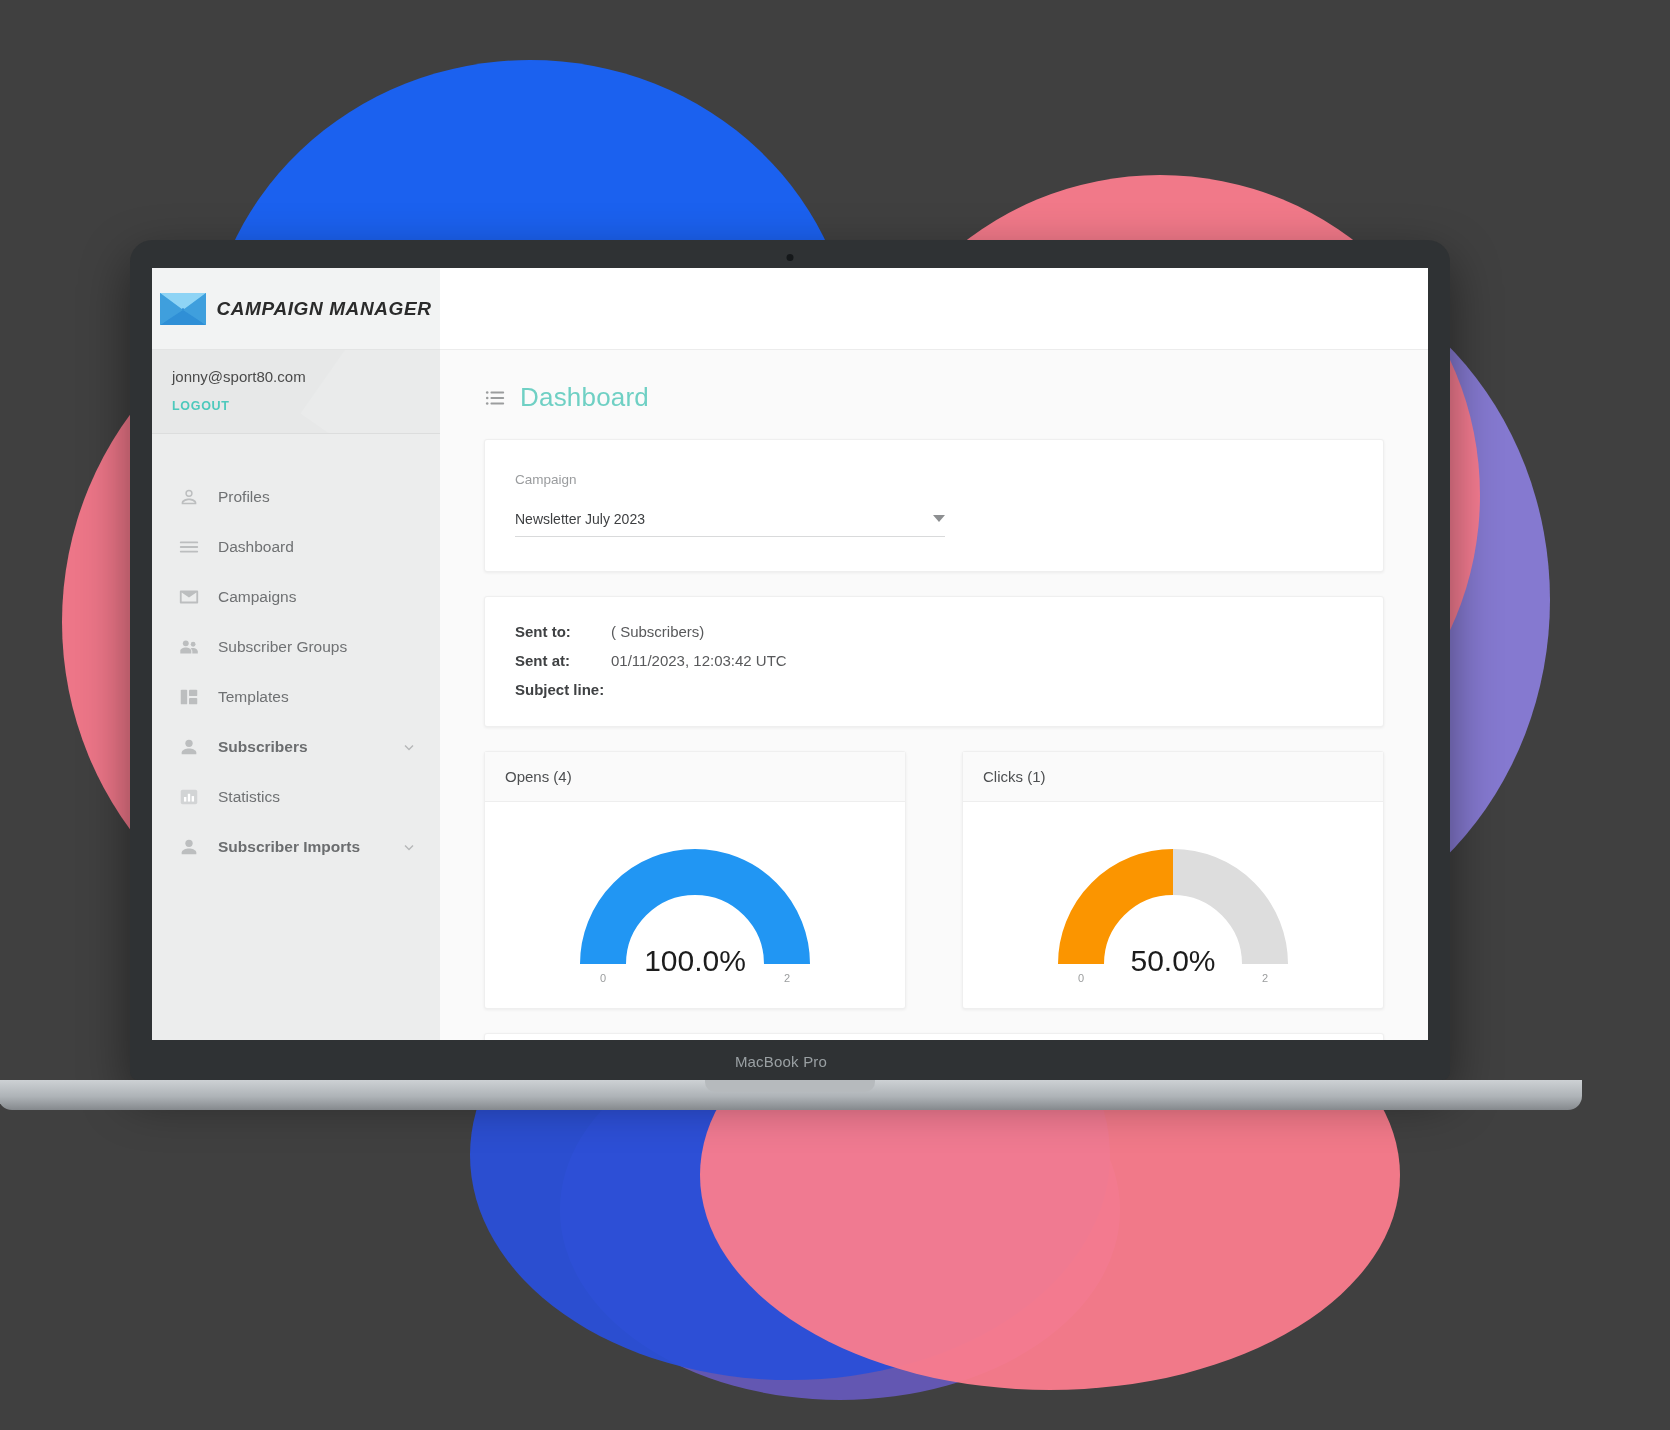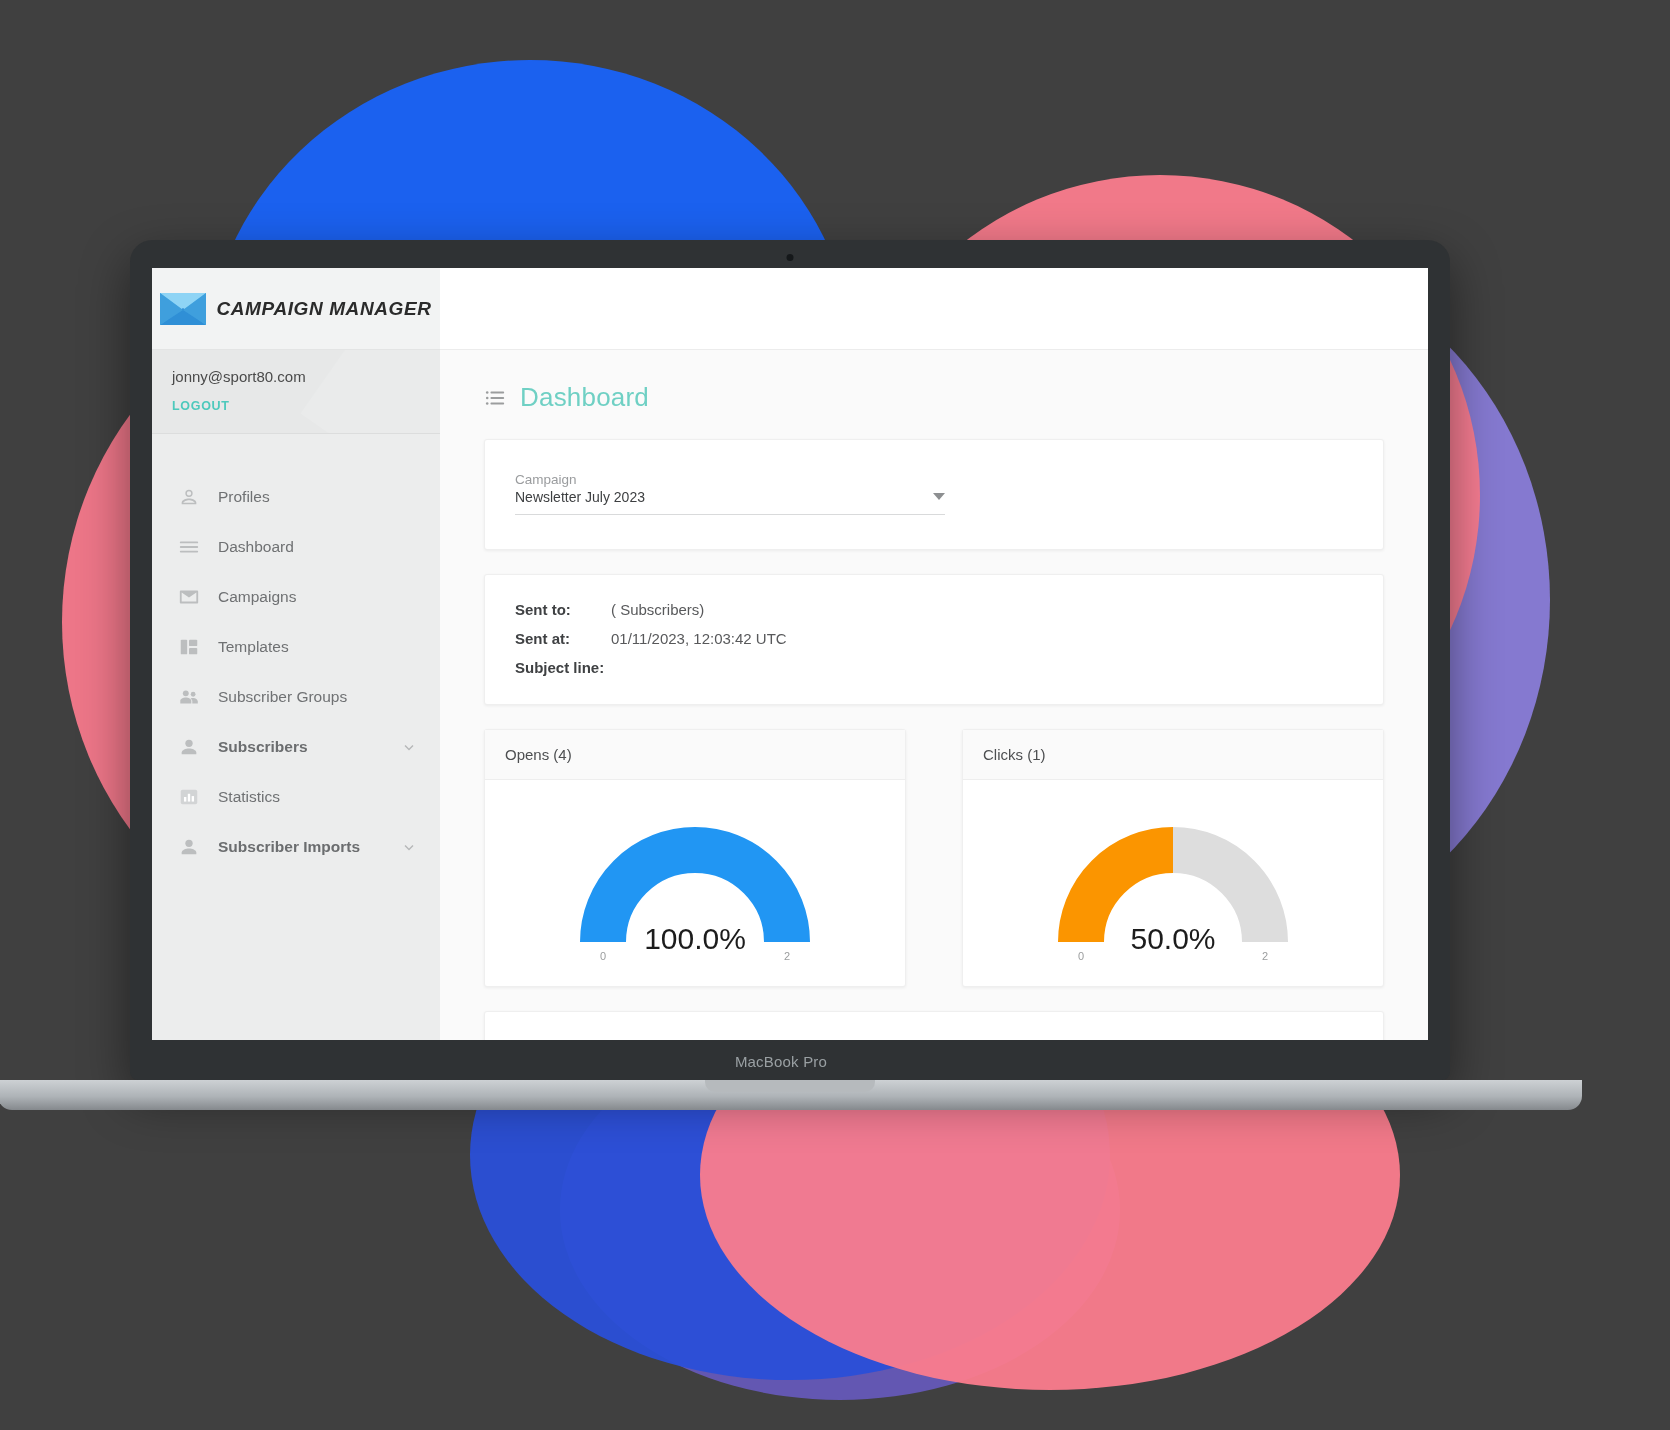--- a/index.html
+++ b/index.html
@@ -122,21 +122,21 @@
   }
   .page-title .ttl { color:#6fd0c4; font-size:26px; letter-spacing:.2px; }
   .title-ico svg { width:22px; height:22px; fill:#9b9d9e; display:block; }
 
   .card {
     background:#fff; border:1px solid #efefef; border-radius:3px;
     box-shadow: 0 1px 3px rgba(0,0,0,.06);
     margin-bottom:24px;
   }
   .card-campaign { padding: 32px 30px 34px 30px; }
-  .field-label { font-size:13.5px; color:#9a9c9e; margin-bottom:2px; }
+  .field-label { font-size:13.5px; color:#9a9c9e; margin-bottom:24px; }
   .select-row {
     display:flex; align-items:flex-end; justify-content:space-between;
     border-bottom:1px solid #d9dadb; padding-bottom:9px; max-width:430px;
   }
   .select-value { font-size:14px; color:#3d3f41; }
   .caret { width:0;height:0;border-left:6px solid transparent;border-right:6px solid transparent;border-top:7px solid #8d8f91; margin-bottom:5px;}
 
   .card-meta { padding: 26px 30px 28px 30px; }
   .meta-row { display:flex; font-size:15px; margin-bottom:12px; }
   .meta-row:last-child { margin-bottom:0; }
@@ -227,36 +227,36 @@
                 <span class="nav-ico">
                   <svg viewBox="0 0 24 24">
                     <path d="M3 5h18a1 1 0 0 1 1 1v12a1 1 0 0 1-1 1H3a1 1 0 0 1-1-1V6a1 1 0 0 1 1-1zm1 2.2V17h16V7.2l-8 5.3-8-5.3z"></path>
                   </svg>
                 </span>
                 <span class="label">Campaigns</span>
               </div>
               <div class="nav-item">
                 <span class="nav-ico">
                   <svg viewBox="0 0 24 24">
+                    <circle cx="8.5" cy="8" r="3.2"></circle>
+                    <circle cx="16.5" cy="9" r="2.6"></circle>
+                    <path d="M8.5 12.6c-3 0-6 1.5-6 3.6V19h12v-2.8c0-2.1-3-3.6-6-3.6zM16.5 13c-.9 0-1.9.15-2.8.5 1.2.9 1.9 2 1.9 3.1V19h6v-2.3c0-1.9-2.6-3.7-5.1-3.7z"></path>
+                  </svg>
+                </span>
+                <span class="label">Subscriber Groups</span>
+              </div>
+              <div class="nav-item">
+                <span class="nav-ico">
+                  <svg viewBox="0 0 24 24">
                     <rect x="3" y="4" width="7" height="16" rx="1"></rect>
                     <rect x="12" y="4" width="9" height="7" rx="1"></rect>
                     <rect x="12" y="13" width="9" height="7" rx="1"></rect>
                   </svg>
                 </span>
                 <span class="label">Templates</span>
-              </div>
-              <div class="nav-item">
-                <span class="nav-ico">
-                  <svg viewBox="0 0 24 24">
-                    <circle cx="8.5" cy="8" r="3.2"></circle>
-                    <circle cx="16.5" cy="9" r="2.6"></circle>
-                    <path d="M8.5 12.6c-3 0-6 1.5-6 3.6V19h12v-2.8c0-2.1-3-3.6-6-3.6zM16.5 13c-.9 0-1.9.15-2.8.5 1.2.9 1.9 2 1.9 3.1V19h6v-2.3c0-1.9-2.6-3.7-5.1-3.7z"></path>
-                  </svg>
-                </span>
-                <span class="label">Subscriber Groups</span>
               </div>
               <div class="nav-item bold">
                 <span class="nav-ico">
                   <svg viewBox="0 0 24 24">
                     <circle cx="12" cy="8" r="4"></circle>
                     <path d="M12 13.6c-3.3 0-8 1.7-8 4.4V20h16v-2c0-2.7-4.7-4.4-8-4.4z"></path>
                   </svg>
                 </span>
                 <span class="label">Subscribers</span>
                 <span class="chev">

